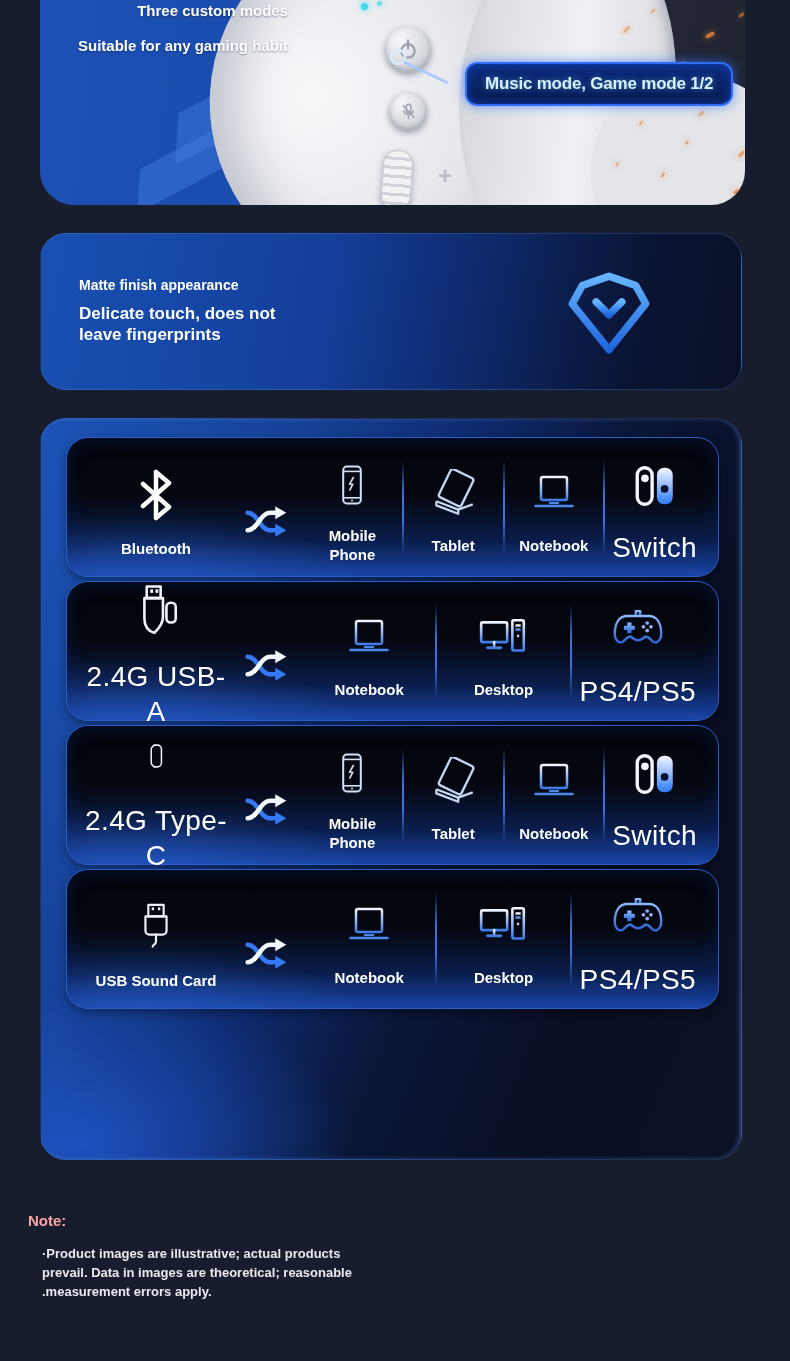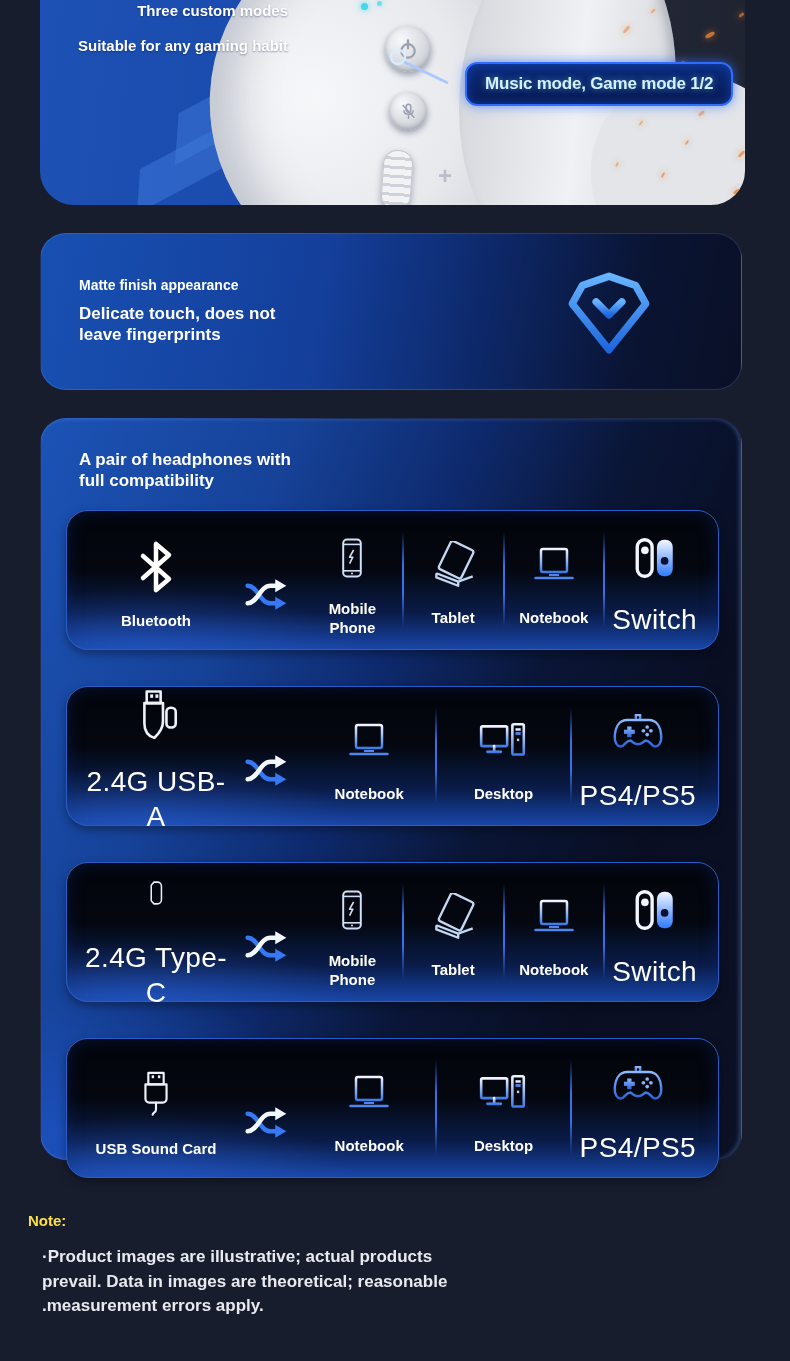--- a/index.html
+++ b/index.html
@@ -58,41 +58,41 @@
 
   
   .compat{position:absolute;left:40px;top:418px;width:702px;height:742px;border-radius:26px;box-sizing:border-box;
           background:
             radial-gradient(430px 250px at 6% 98%,rgba(32,90,210,.7),rgba(32,90,210,0) 62%),
             linear-gradient(112deg,#1c53b6 0%,#164298 26%,#0e2a6e 44%,#0a1637 60%,#090e22 78%,#0c1126 100%);
           border:1px solid rgba(120,170,255,.18);
           box-shadow:inset -2px 0 4px rgba(120,170,255,.3);}
   .compat-title{margin:30px 0 0 38px;font-size:17px;font-weight:bold;line-height:1.25;}
   .rows{margin:18px 22px 0 25px;}
-  .sub-panel{height:140px;border-radius:22px;margin-bottom:36px;box-sizing:border-box;
+  .sub-panel{height:140px;border-radius:22px;margin-bottom:4px;box-sizing:border-box;
         border:1.5px solid #2b5dc6;display:flex;align-items:center;padding:0 14px;
         background:
           radial-gradient(300px 90px at 12% 102%,rgba(45,105,225,.45),rgba(45,105,225,0) 70%),
           linear-gradient(180deg,#03050c 0%,#04070f 42%,#0a1c49 74%,#153a8c 92%,#1d4cae 100%);
         box-shadow:inset 0 0 18px rgba(15,45,130,.35),0 4px 10px rgba(0,0,0,.35);}
   .col{display:flex;flex-direction:column;align-items:center;}
   .src-col{width:150px;flex:none;}
   .shuffle-col{width:72px;flex:none;padding-top:30px;}
   .dev-col{flex:1;}
   .icon-box{height:72px;display:flex;align-items:center;justify-content:center;}
   .src-col .icon-box{height:78px;}
   .lbl{font-size:15px;font-weight:bold;margin-top:6px;text-align:center;line-height:1.25;}
   .lbl-lg{font-size:28px;font-weight:normal;letter-spacing:.4px;margin-top:8px;}
   .divider{width:2px;height:95px;flex:none;align-self:center;
         background:linear-gradient(180deg,rgba(58,111,232,0) 0%,#3a6fe8 35%,#3a6fe8 65%,rgba(58,111,232,0) 100%);}
 
   
   .note{position:absolute;left:0;top:1160px;width:790px;height:201px;}
-  .note-h{margin:52px 0 0 28px;font-size:15px;font-weight:bold;color:#fde047;}
-  .note-p{margin:16px 0 0 42px;font-size:17px;font-weight:bold;color:#e8eaf0;line-height:1.45;}
+  .note-h{margin:52px 0 0 28px;font-size:15px;font-weight:bold;color:#fca5a5;}
+  .note-p{margin:16px 0 0 42px;font-size:13px;font-weight:bold;color:#e8eaf0;line-height:1.45;}
 </style>
 </head>
 <body>
 
 <svg width="0" height="0" style="position:absolute" aria-hidden="true">
   <defs>
     <linearGradient id="gwb" x1="0" y1="0" x2="0" y2="1">
       <stop offset="0" stop-color="#f0f5ff"></stop>
         <stop offset="1" stop-color="#3f7ce8"></stop>
     </linearGradient>
@@ -177,22 +177,20 @@
       <svg viewBox="0 0 100 100" width="92" height="92">
         <g fill="none" stroke="url(#gdia)" stroke-width="8" stroke-linejoin="round" stroke-linecap="round">
           <path d="M50 10 L79 20 L90 40 L50 90 L10 40 L21 20 Z"></path>
           <path d="M36 38 L50 52 L64 38"></path>
         </g>
       </svg>
     </div>
   </section>
 
   <section class="compat">
-    <div class="compat-title pre">A pair of headphones with
-full compatibility</div>
     <div class="rows" id="compat-rows">
         <div class="sub-panel">
           <div class="col src-col">
             <div class="icon-box">
               <svg viewBox="0 0 100 100" width="50" height="58">
                 <path d="M50 4 V96 M50 4 L76 26 L24 72 M24 28 L76 74 L50 96" fill="none" stroke="#ffffff" stroke-width="9" stroke-linejoin="round" stroke-linecap="round"></path>
               </svg>
             </div>
             <div class="lbl pre">Bluetooth</div>
           </div>

